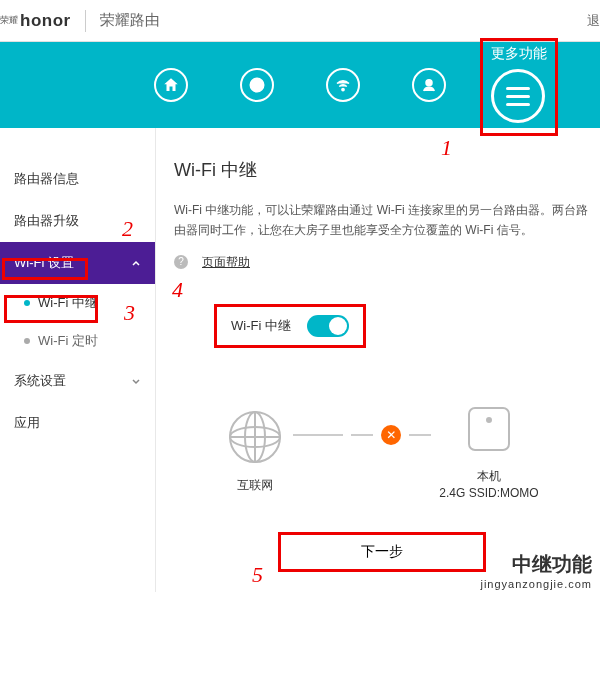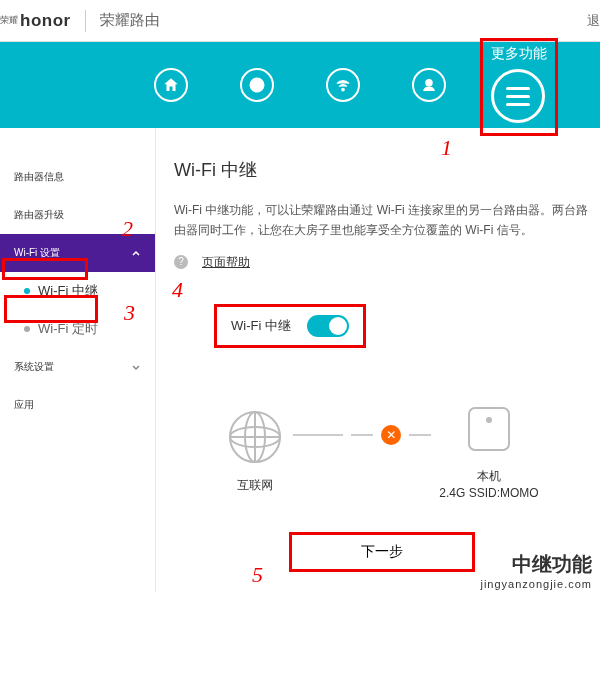--- a/index.html
+++ b/index.html
@@ -15,21 +15,21 @@
     .nav-icon { width: 34px; height: 34px; border: 2px solid #fff; border-radius: 50%; display: flex; align-items: center; justify-content: center; }
     .nav-icon svg { fill: #fff; }
     .more-menu-wrap { position: absolute; right: 42px; top: -4px; border: 3px solid #e00; padding: 4px 8px 10px; }
     .more-menu-label { color: #fff; font-size: 14px; text-align: center; margin-bottom: 6px; }
     .more-menu-btn { width: 54px; height: 54px; border-radius: 50%; background: #00b6c8; border: 3px solid #fff; display: flex; flex-direction: column; align-items: center; justify-content: center; gap: 5px; }
     .more-menu-btn span { width: 24px; height: 3px; background: #fff; border-radius: 2px; }
     
     .content-area { display: flex; }
     
     .sidebar { width: 156px; background: #fff; border-right: 1px solid #e8e8e8; padding-top: 30px; }
-    .sidebar-item { padding: 12px 14px; color: #333; font-size: 10px; cursor: pointer; display: flex; align-items: center; justify-content: space-between; }
+    .sidebar-item { padding: 12px 14px; color: #333; font-size: 13px; cursor: pointer; display: flex; align-items: center; justify-content: space-between; }
     .sidebar-item.active { background: #4c1d95; color: #fff; }
     .sidebar-sub { padding: 10px 14px 10px 24px; color: #666; font-size: 13px; cursor: pointer; display: flex; align-items: center; }
     .sidebar-sub.selected { color: #333; }
     .sidebar-sub .dot { width: 6px; height: 6px; border-radius: 50%; background: #aaa; margin-right: 8px; }
     .sidebar-sub.selected .dot { background: #00b6c8; }
     .chevron { width: 10px; height: 10px; }
     
     .main { flex: 1; padding: 30px 10px 20px 18px; position: relative; }
     .section-title { font-size: 18px; margin-bottom: 18px; }
     .section-desc { font-size: 12px; color: #555; line-height: 1.7; margin-bottom: 14px; }
@@ -42,21 +42,21 @@
     .toggle { width: 42px; height: 22px; border-radius: 11px; background: #00b6c8; position: relative; }
     .toggle::after { content: ''; position: absolute; right: 2px; top: 2px; width: 18px; height: 18px; border-radius: 50%; background: #fff; }
     
     .diagram { display: flex; align-items: center; justify-content: center; gap: 8px; margin-bottom: 20px; padding: 0 6px; }
     .diagram-node { display: flex; flex-direction: column; align-items: center; gap: 10px; }
     .diagram-icon { width: 60px; height: 60px; display: flex; align-items: center; justify-content: center; }
     .node-label { font-size: 12px; color: #333; text-align: center; line-height: 1.4; }
     .conn-line { width: 50px; height: 2px; background: #ccc; margin-top: -30px; }
     .conn-x { width: 20px; height: 20px; border-radius: 50%; background: #f60; display: flex; align-items: center; justify-content: center; color: #fff; font-size: 12px; margin-top: -30px; }
     
-    .next-btn { width: 186px; padding: 8px 0; border: 3px solid #e00; background: #fff; text-align: center; font-size: 14px; margin: 30px auto 0; display: block; }
+    .next-btn { width: 208px; padding: 8px 0; border: 3px solid #e00; background: #fff; text-align: center; font-size: 14px; margin: 30px auto 0; display: block; }
     
     .annot { position: absolute; color: #e00; font-size: 22px; font-family: serif; font-style: italic; }
     .ann1 { position: absolute; top: 135px; right: 148px; color: #e00; font-size: 22px; font-family: serif; font-style: italic; }
     .ann2-box { position: absolute; top: 258px; left: 2px; width: 86px; height: 22px; border: 3px solid #e00; }
     .ann2 { position: absolute; top: 216px; left: 122px; color: #e00; font-size: 22px; font-family: serif; font-style: italic; }
     .ann3-box { position: absolute; top: 295px; left: 4px; width: 94px; height: 28px; border: 3px solid #e00; }
     .ann3 { position: absolute; top: 300px; left: 124px; color: #e00; font-size: 22px; font-family: serif; font-style: italic; }
     .ann4 { left: 16px; top: 149px; }
     .ann5 { left: 96px; bottom: 4px; }
     

